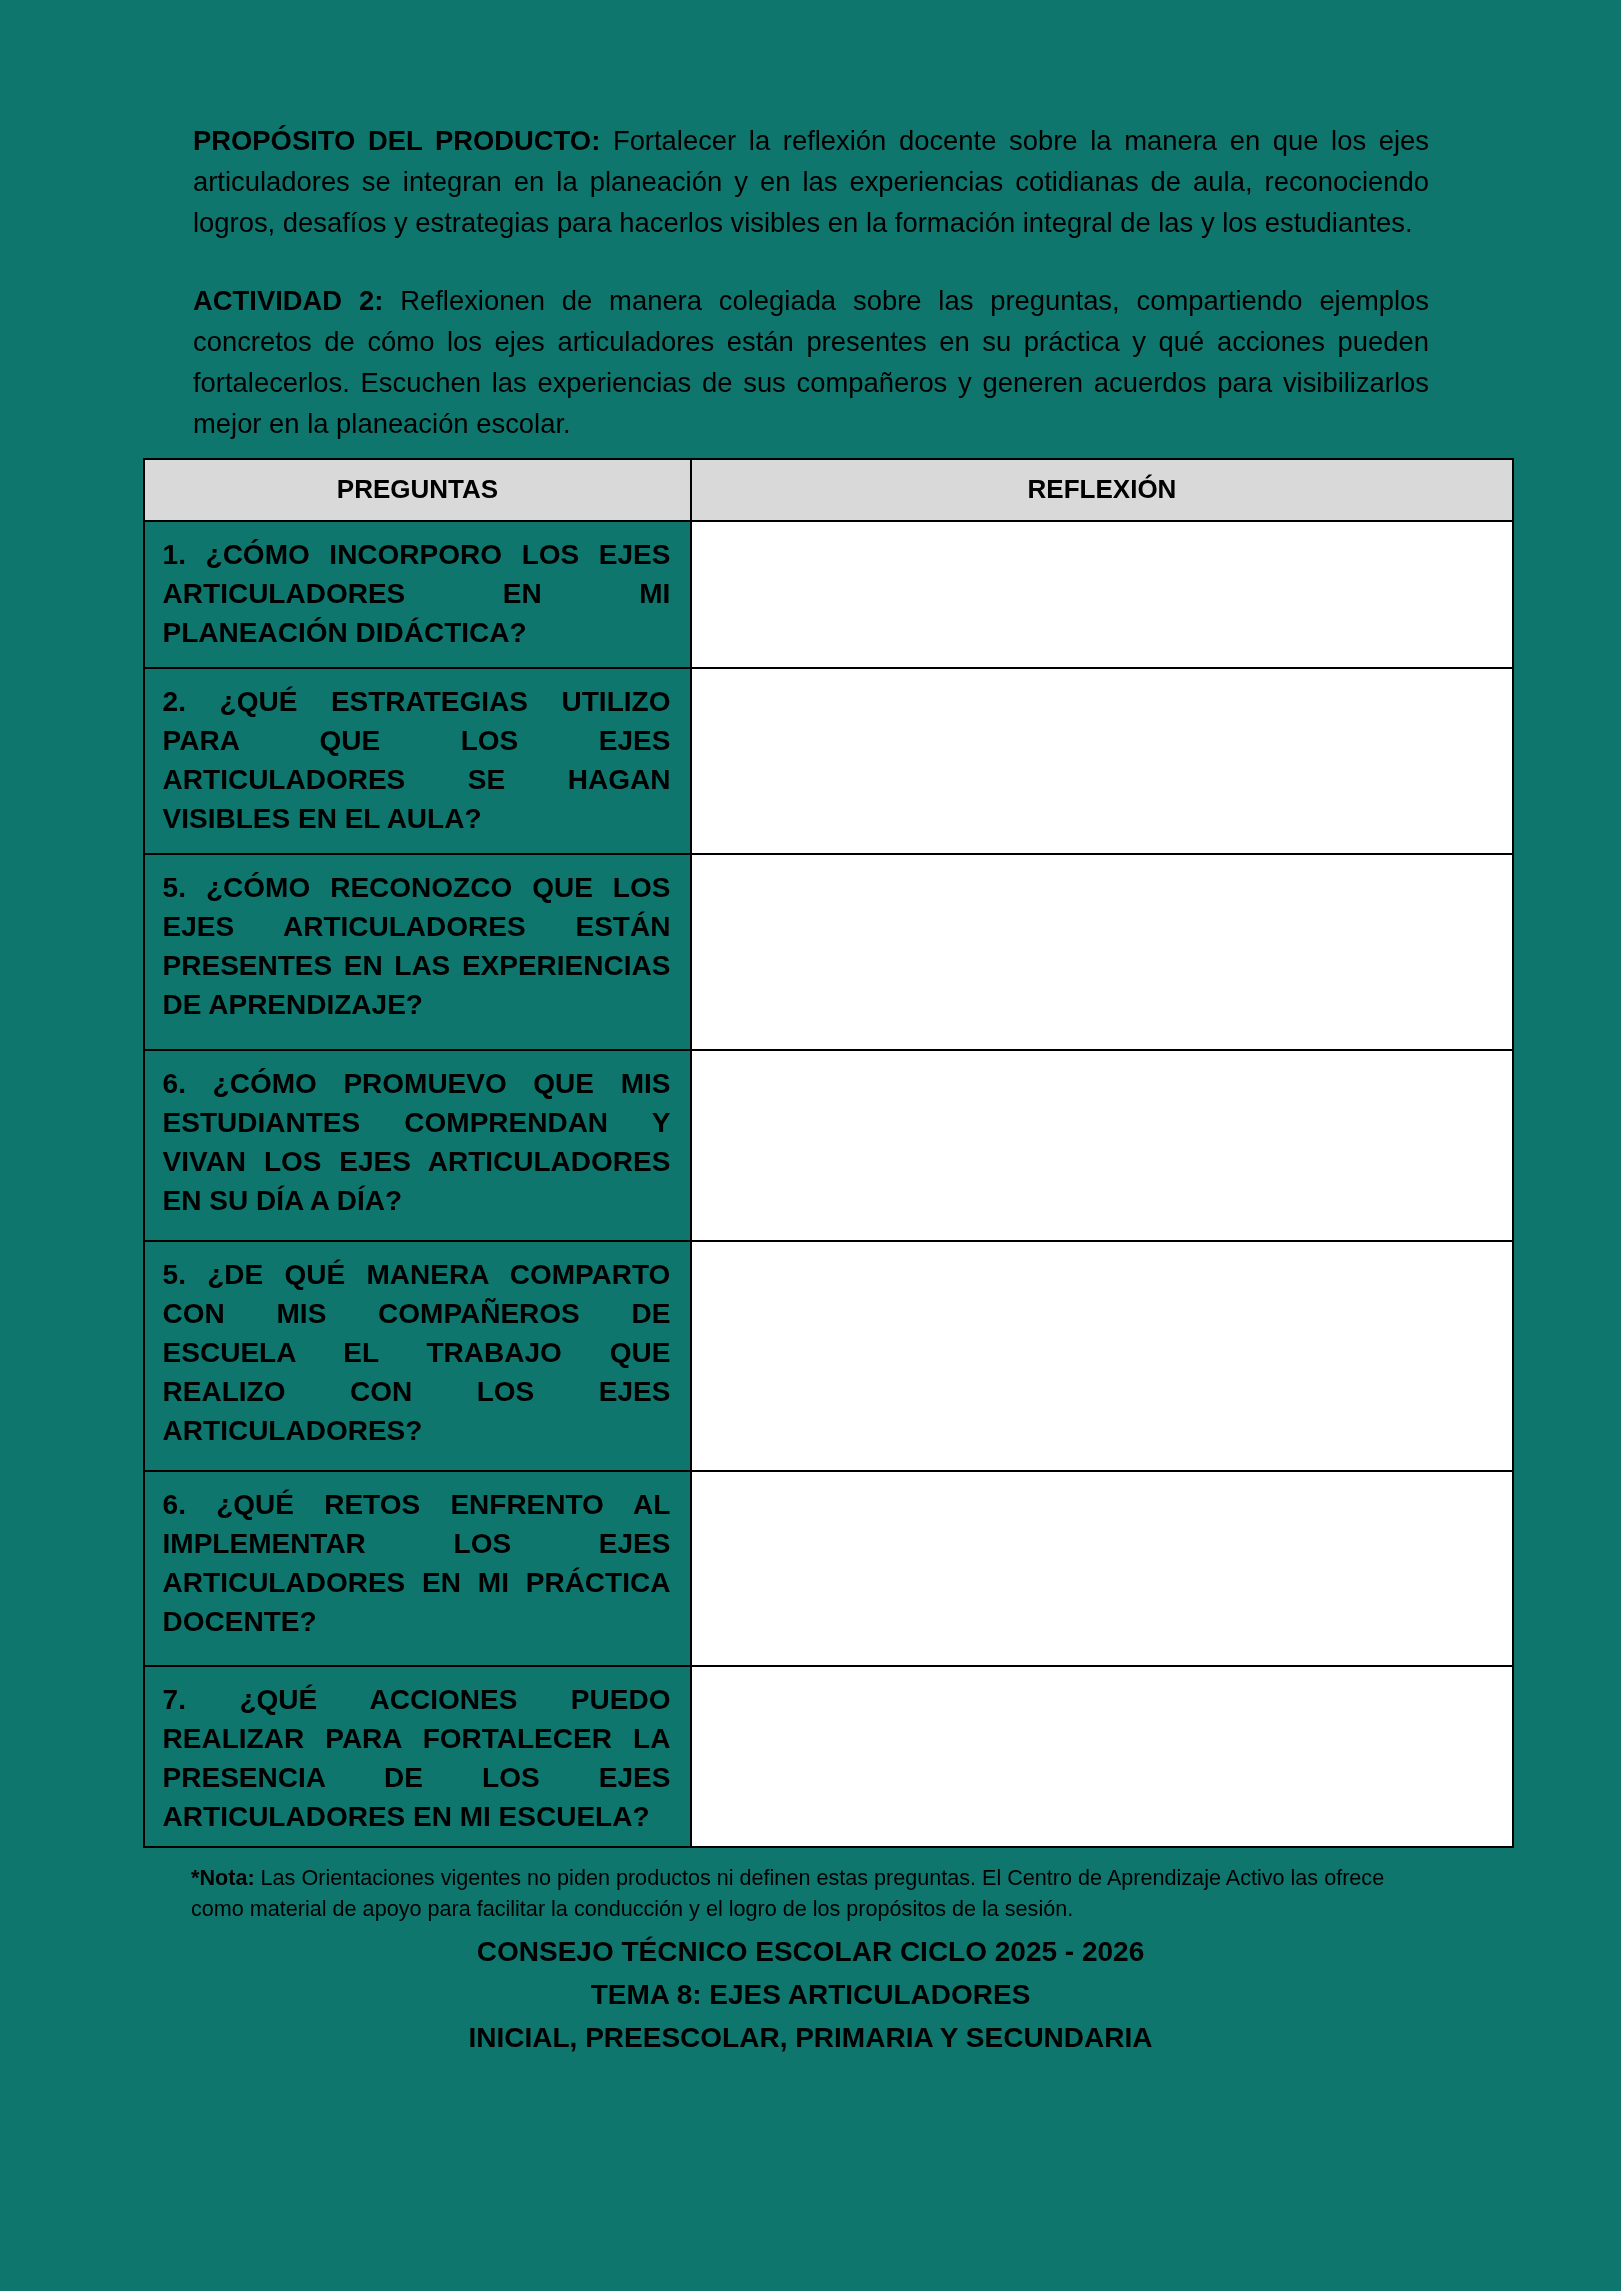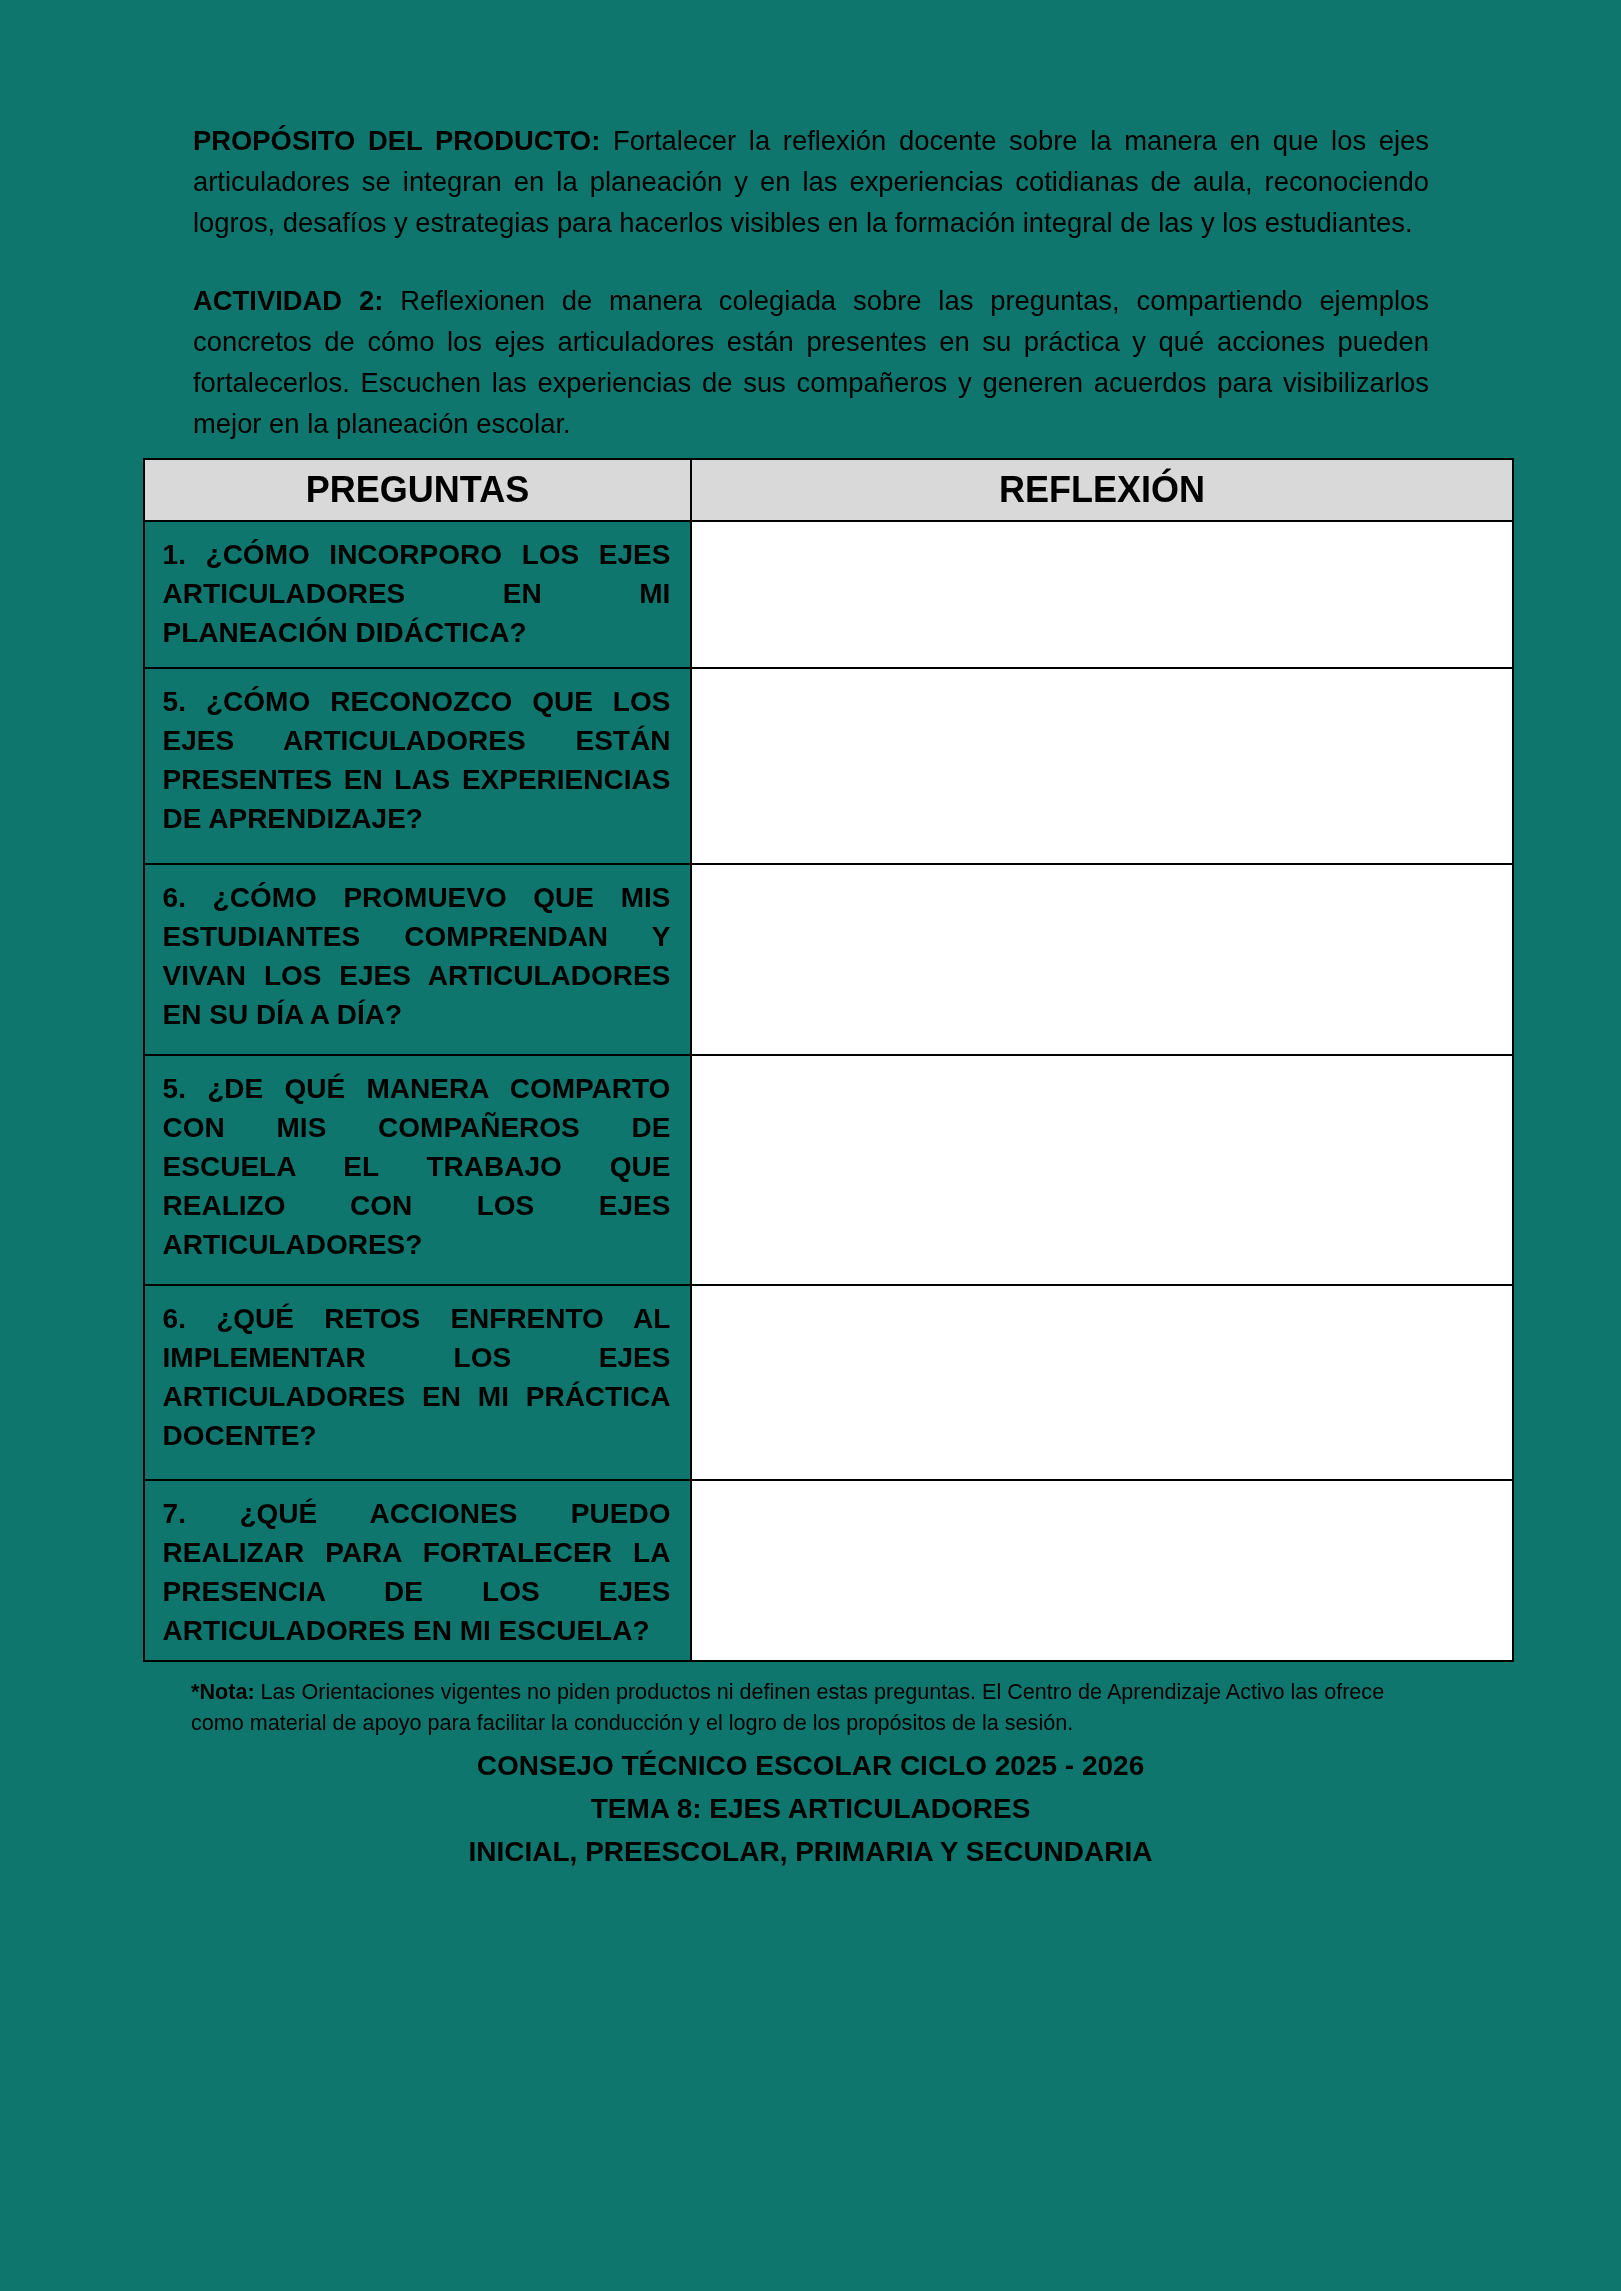--- a/index.html
+++ b/index.html
@@ -34,21 +34,21 @@
     table-layout: fixed;
   }
   table.main th, table.main td {
     border: 2.9px solid #000000;
     vertical-align: top;
   }
   table.main th {
     height: 62px;
     background: #d9d9d9;
     font-weight: bold;
-    font-size: 36px;
+    font-size: 26px;
     text-align: center;
     vertical-align: middle;
   }
   th.col-q, td.q { width: 547px; }
   th.col-r, td.r { width: 822px; }
   td.q {
     font-weight: bold;
     font-size: 28px;
     line-height: 39px;
     text-align: justify;
@@ -92,20 +92,24 @@
       <tr>
         <th class="col-q">PREGUNTAS</th>
         <th class="col-r">REFLEXIÓN</th>
       </tr>
     </thead>
     <tbody>
       <tr style="height:147px">
         <td class="q">1. ¿CÓMO INCORPORO LOS EJES ARTICULADORES EN MI PLANEACIÓN DIDÁCTICA?</td>
         <td class="r"></td>
       </tr>
+      <tr style="height:186px">
+        <td class="q">2. ¿QUÉ ESTRATEGIAS UTILIZO PARA QUE LOS EJES ARTICULADORES SE HAGAN VISIBLES EN EL AULA?</td>
+        <td class="r"></td>
+      </tr>
       <tr style="height:196px">
         <td class="q">5. ¿CÓMO RECONOZCO QUE LOS EJES ARTICULADORES ESTÁN PRESENTES EN LAS EXPERIENCIAS DE APRENDIZAJE?</td>
         <td class="r"></td>
       </tr>
       <tr style="height:191px">
         <td class="q">6. ¿CÓMO PROMUEVO QUE MIS ESTUDIANTES COMPRENDAN Y VIVAN LOS EJES ARTICULADORES EN SU DÍA A DÍA?</td>
         <td class="r"></td>
       </tr>
       <tr style="height:230px">
         <td class="q">5. ¿DE QUÉ MANERA COMPARTO CON MIS COMPAÑEROS DE ESCUELA EL TRABAJO QUE REALIZO CON LOS EJES ARTICULADORES?</td>

